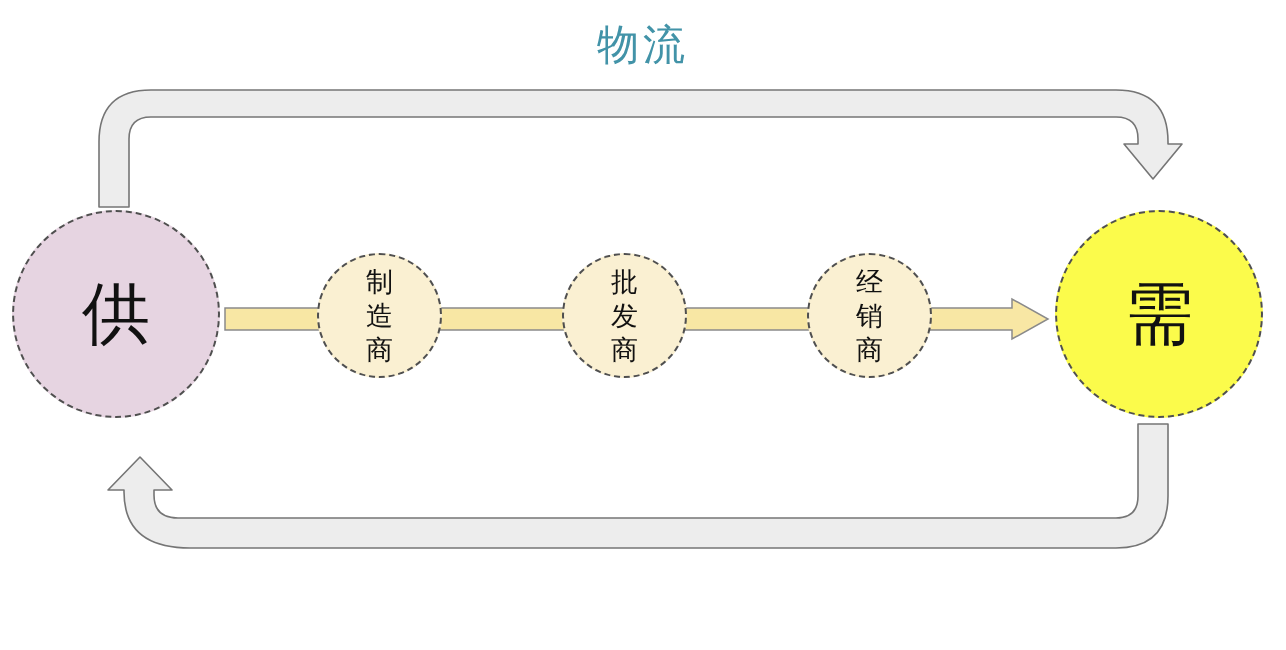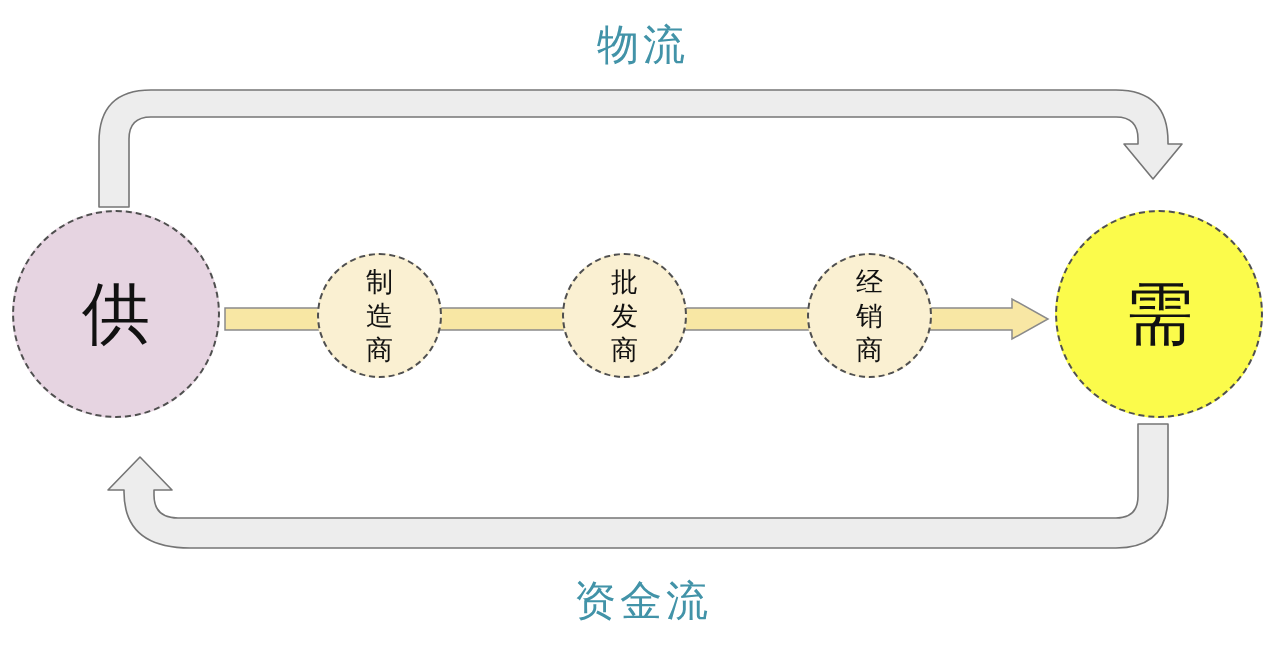--- a/index.html
+++ b/index.html
@@ -165,15 +165,14 @@
         <span>经</span>
         <span>销</span>
         <span>商</span>
       </span>
   </div>
 
   <div class="node big" id="demand-node">
     <span>需</span>
   </div>
 
-  <div class="flow-label" id="capital-label">资金流</div>
 
 </div>
 
 </body></html>

